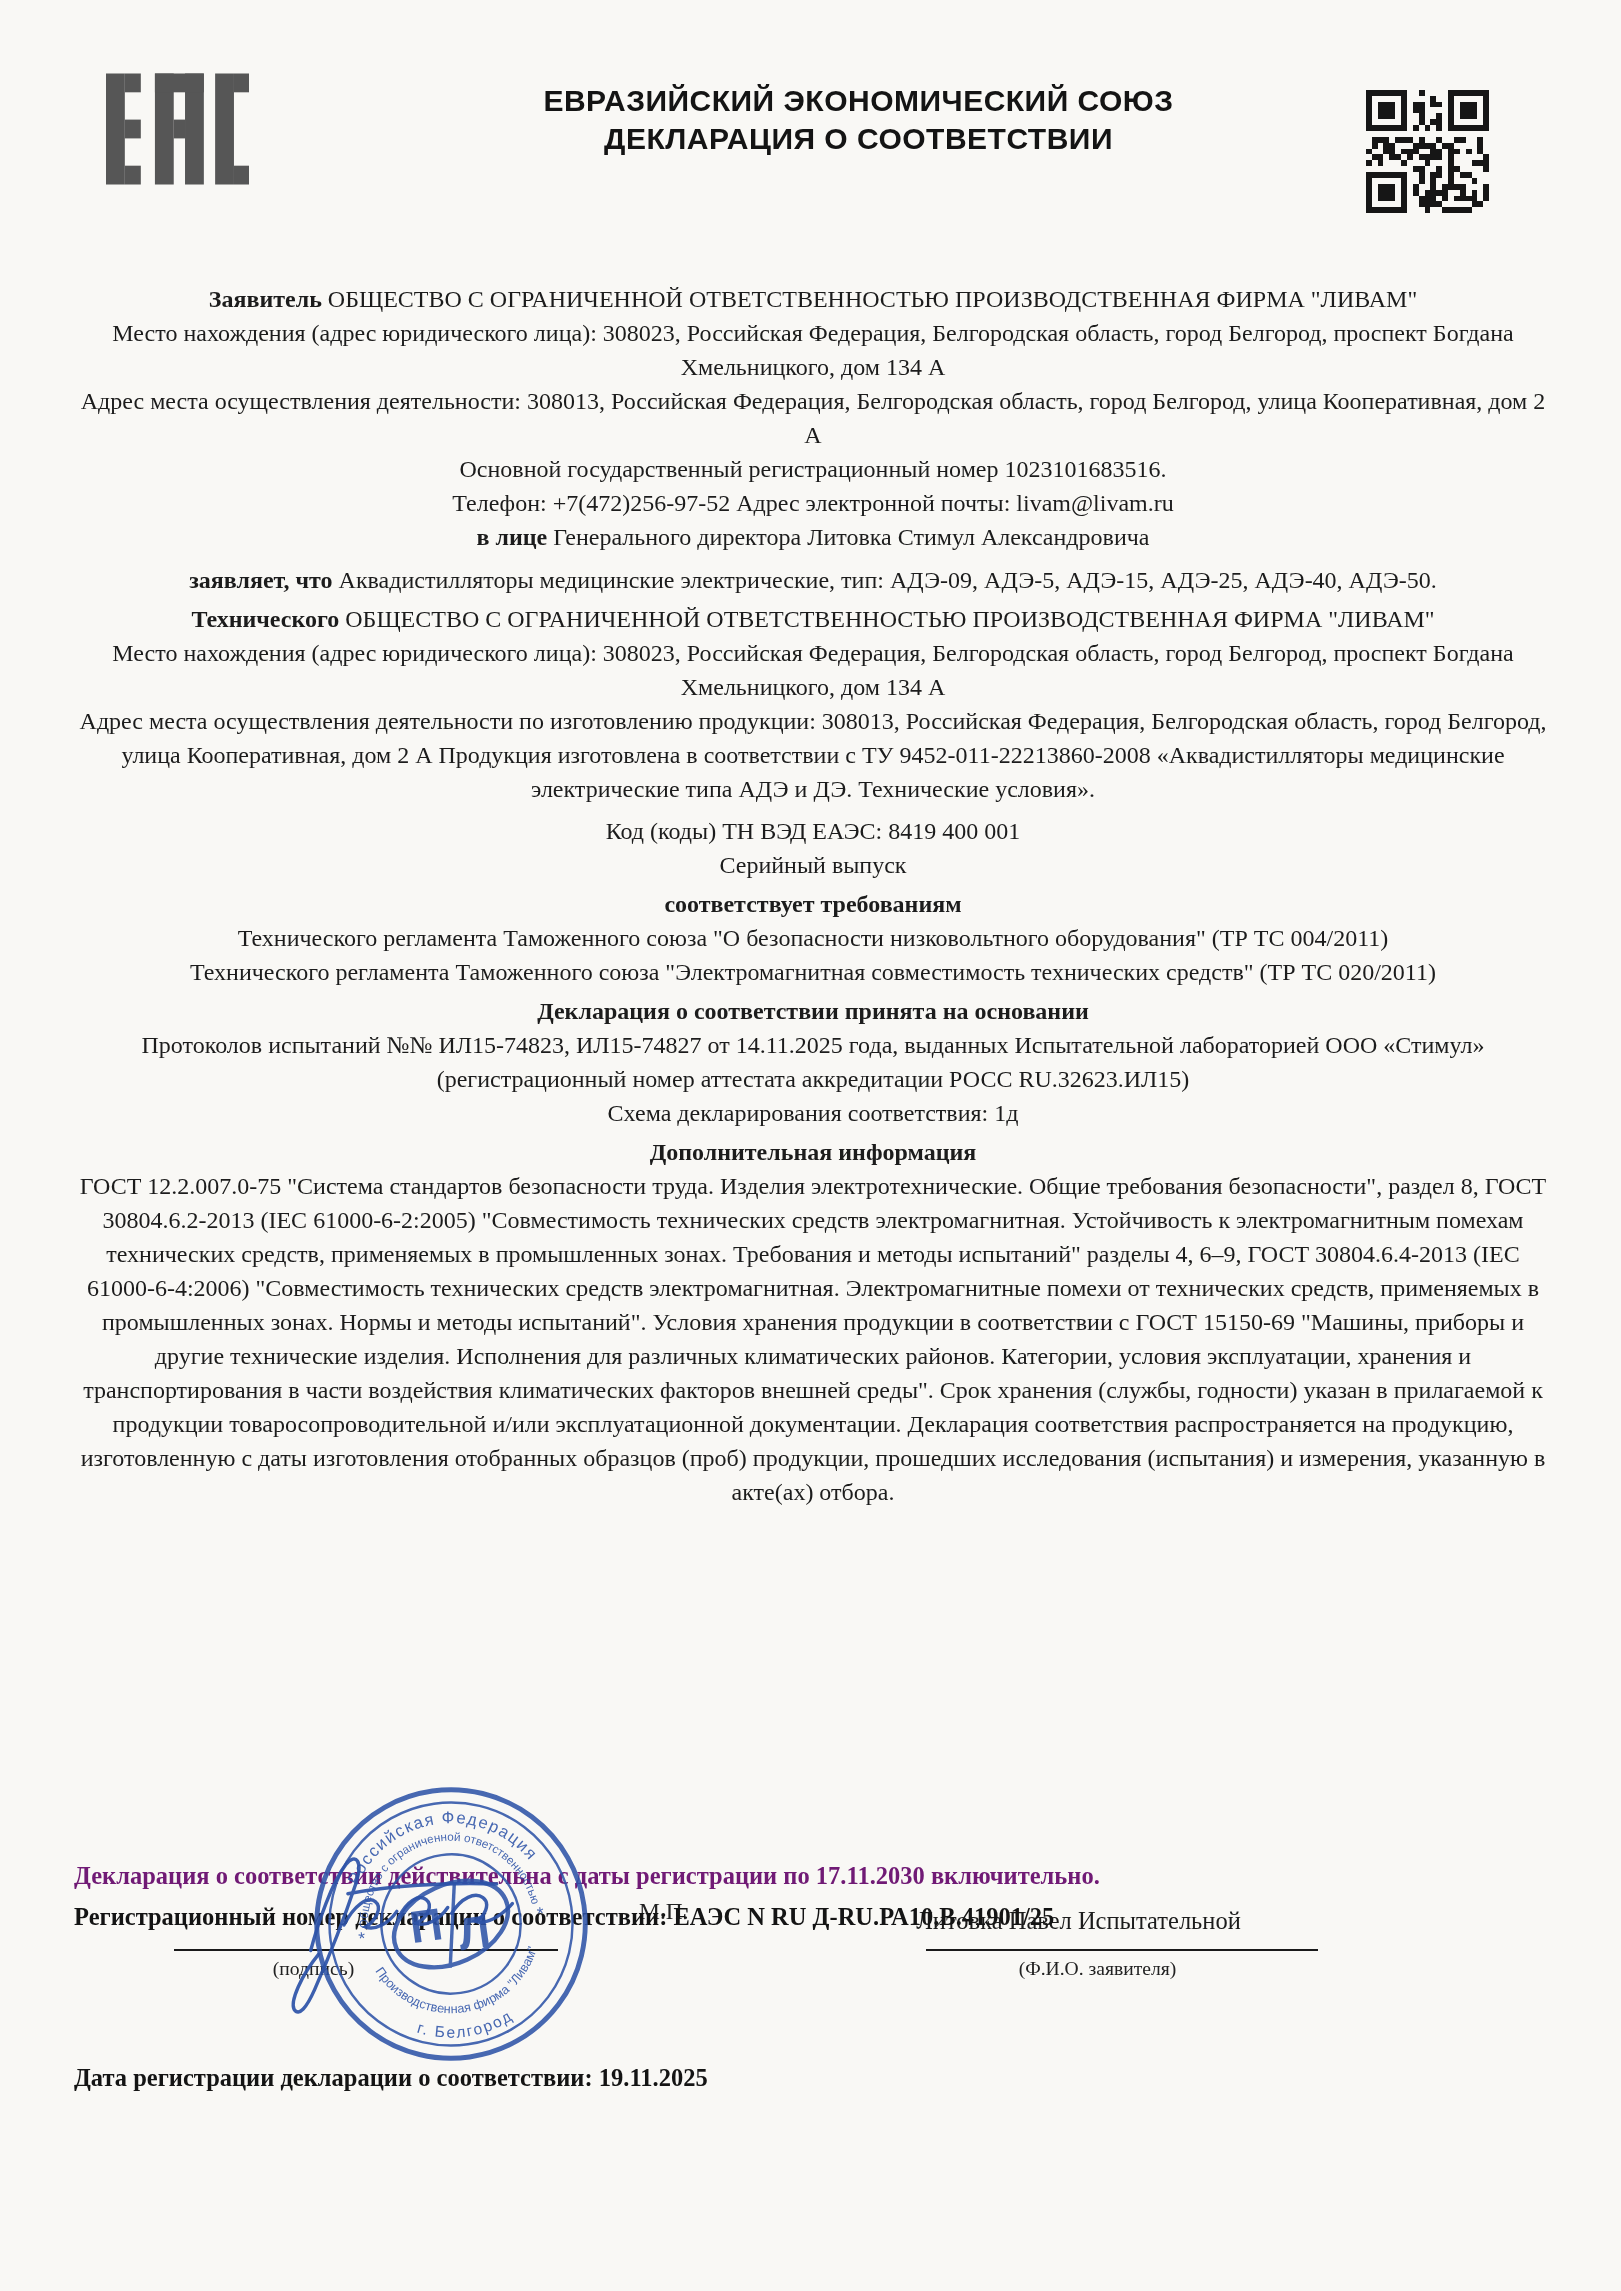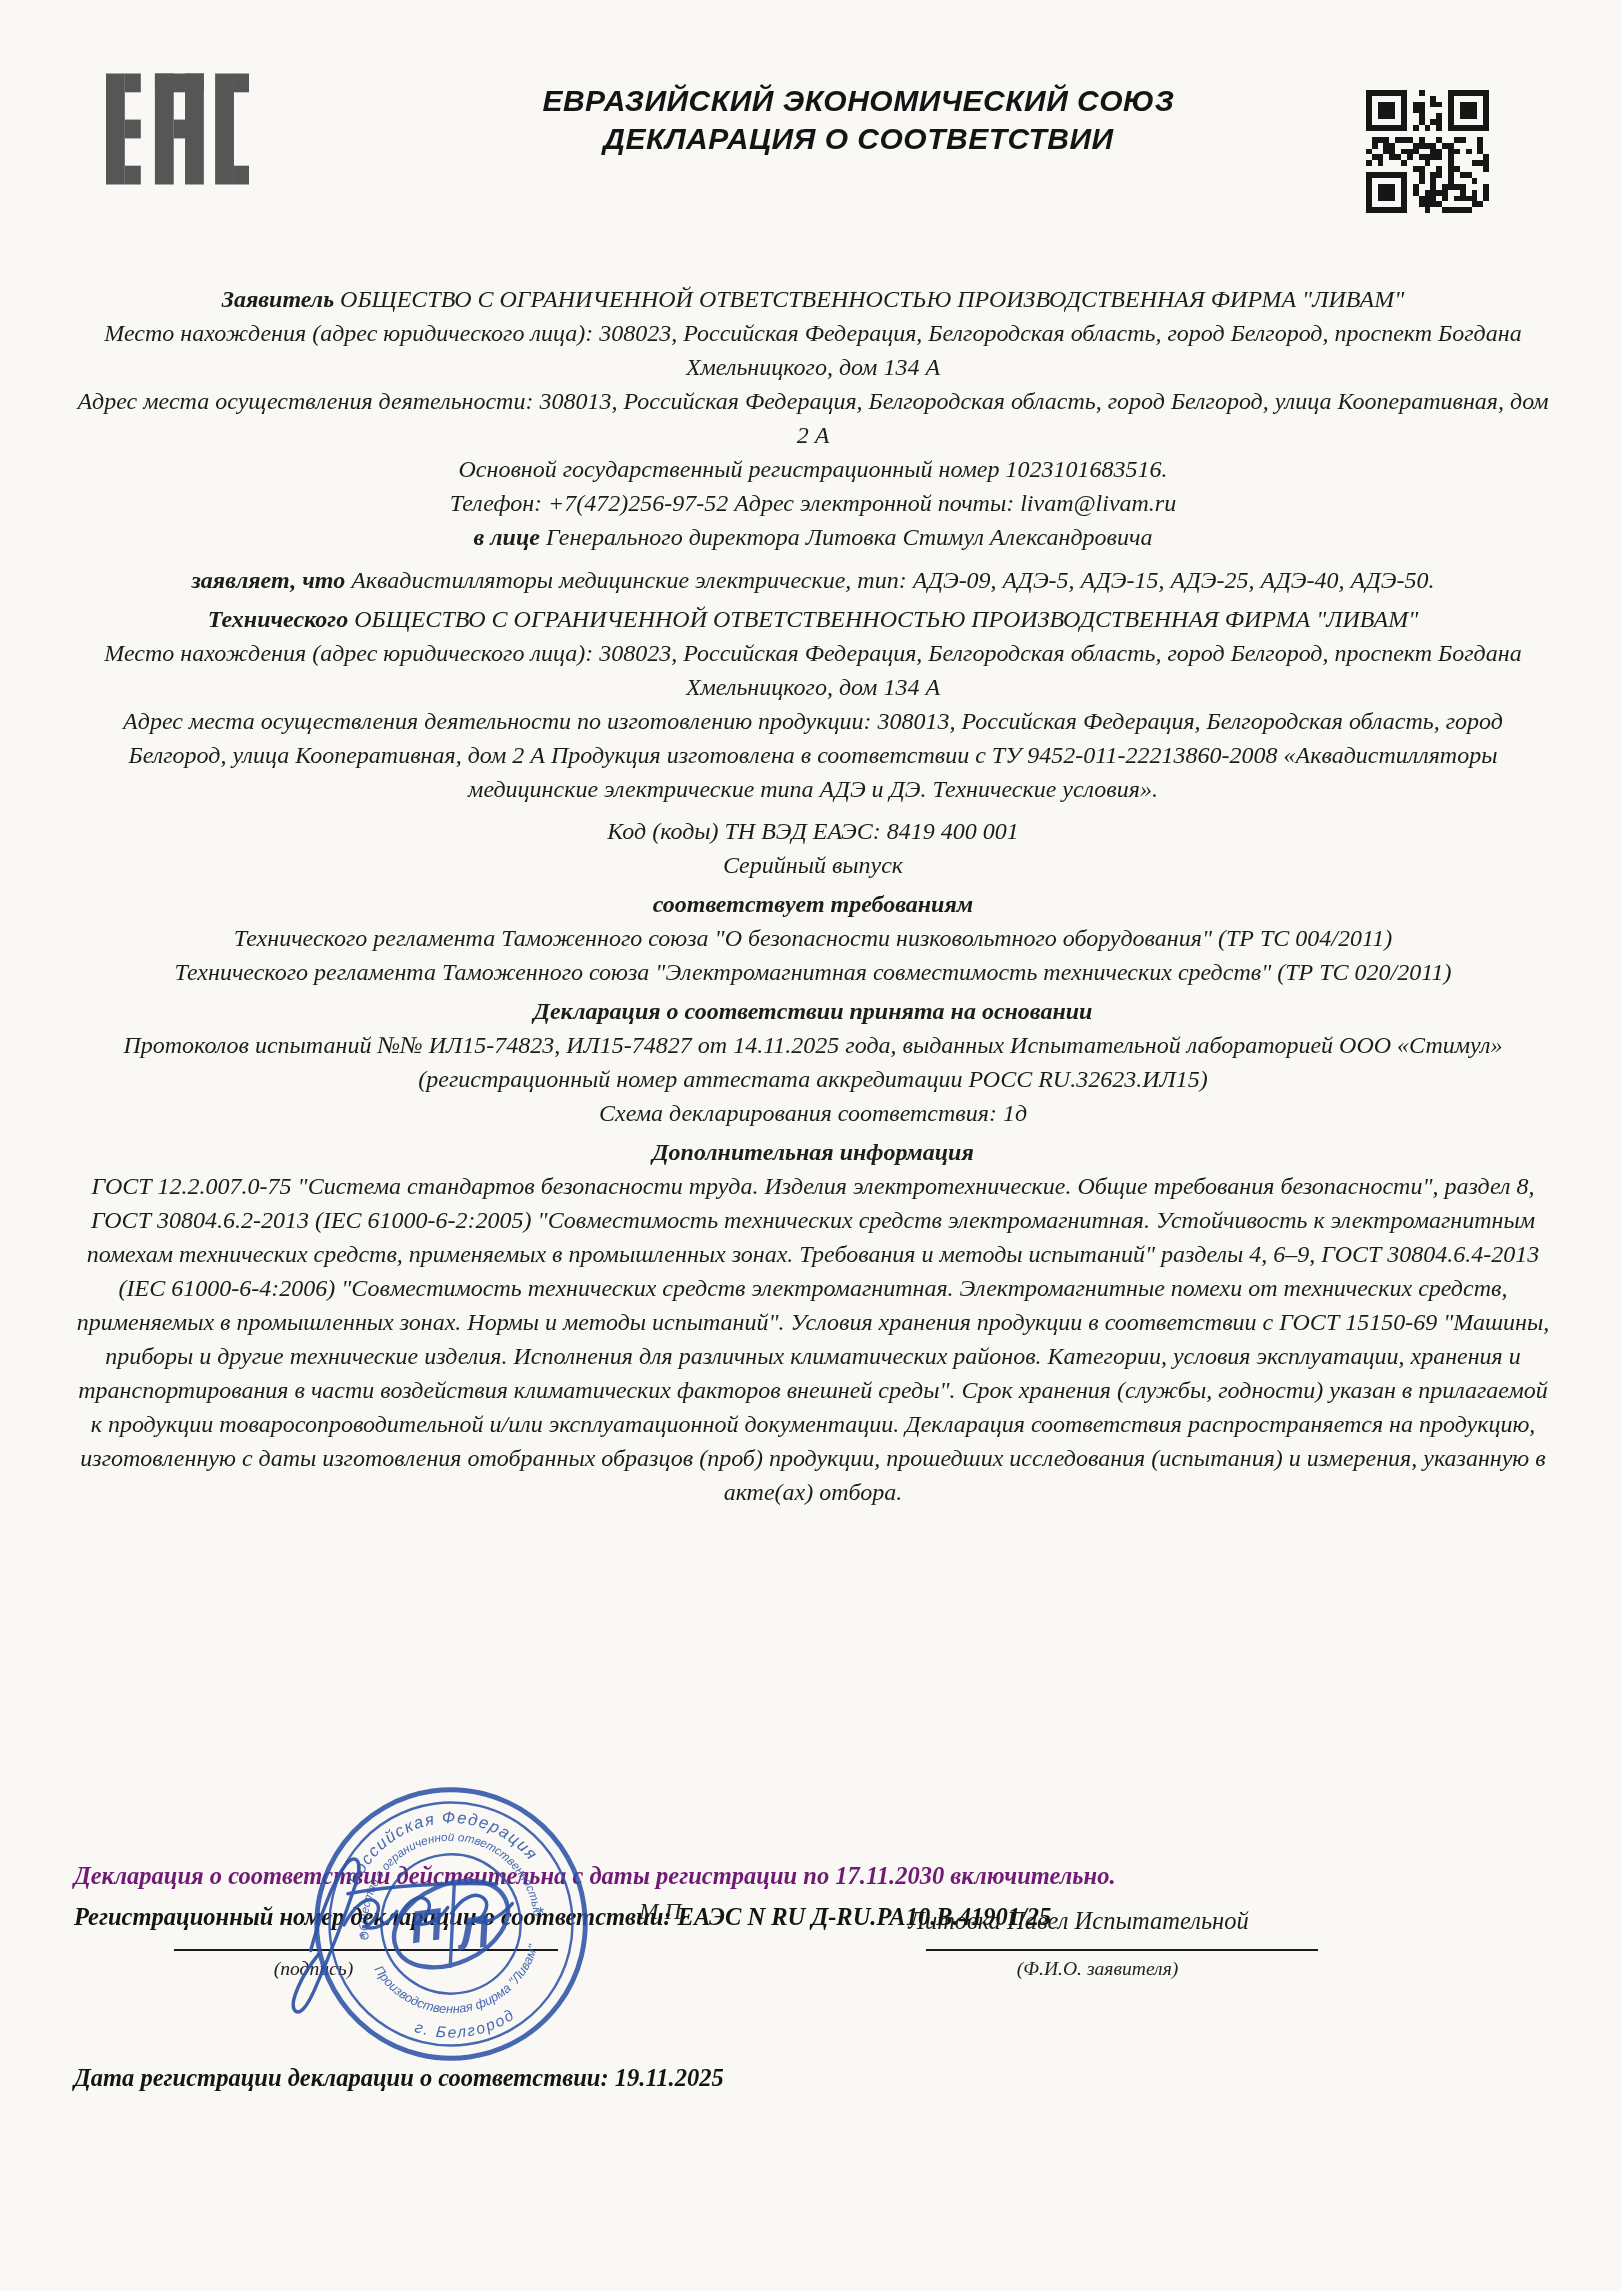--- a/index.html
+++ b/index.html
@@ -5,21 +5,20 @@
   html,body{margin:0;padding:0;}
   body{background:#e8e6e2;}
   .page{
     position:relative;
     width:1621px;height:2292px;
     margin:0 auto;
     background:#f9f8f5;
     overflow:hidden;
     font-family:"Liberation Serif","DejaVu Serif",serif;
     color:#1b1b1b;
-    font-style:italic;
   }
   
   .eac-logo{position:absolute;left:106px;top:73px;width:143px;height:112px;}
   .doc-title{
     position:absolute;left:247px;top:82px;width:1223px;
     text-align:center;
     font-family:"Liberation Sans","DejaVu Sans",sans-serif;
     font-weight:bold;font-size:30px;line-height:38px;
     letter-spacing:0.5px;color:#141414;
   }

